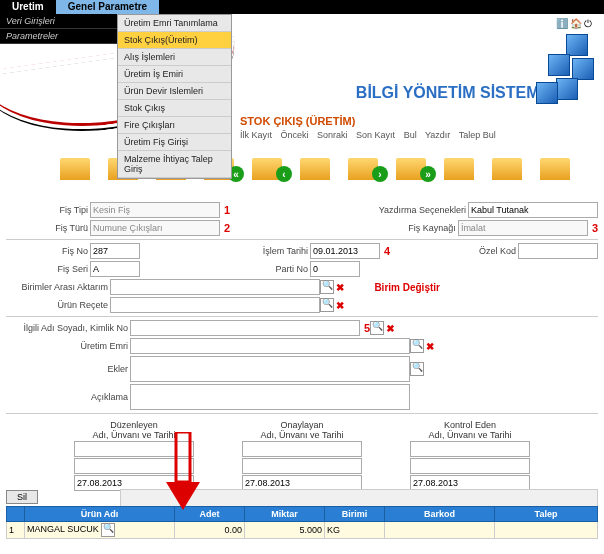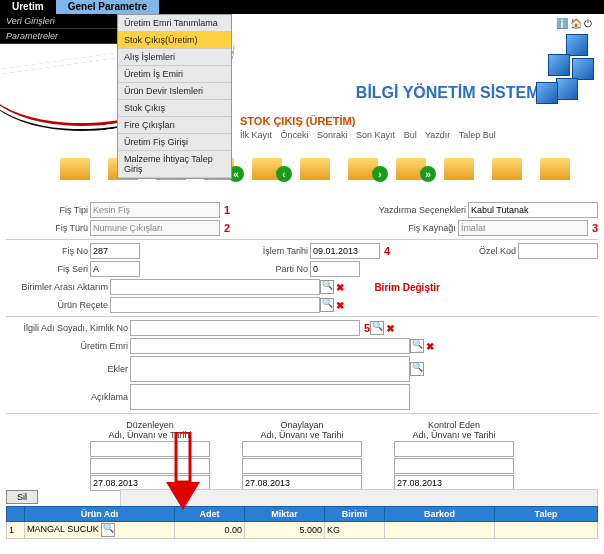--- a/index.html
+++ b/index.html
@@ -30,21 +30,21 @@
 .row{display:flex;align-items:center;margin:2px 0;}
 .lbl{text-align:right;color:#444;font-size:9px;padding-right:2px}
 input,select{border:1px solid #aaa;height:16px;font-size:9px;padding:0 2px;background:#fff}
 .dd{background:#f8f8f8;color:#888;position:relative}
 .redn{color:#d00;font-weight:bold;font-size:11px;margin-left:4px}
 .hr{height:1px;background:#ccc;margin:3px 0}
 .zoom{display:inline-block;width:14px;height:14px;background:#fff;border:1px solid #999;position:relative;vertical-align:middle}
 .zoom::after{content:"🔍";font-size:9px;position:absolute;top:-1px;left:1px}
 .xred{color:#d00;font-weight:bold;margin-left:2px}
 .redtxt{color:#d00;font-weight:bold;font-size:10px}
-.sig{display:flex;gap:32px;margin-top:6px;justify-content:center}
+.sig{display:flex;gap:48px;margin-top:6px;justify-content:center}
 .sigcol{text-align:center}
 .sigcol .t{font-size:9px;color:#333}
 .sigcol input{width:120px;display:block;margin:1px auto}
 .btnsil{position:absolute;left:6px;top:490px;background:#e8e8e8;border:1px solid #888;padding:1px 10px;font-size:9px}
 .thdr{position:absolute;top:489px;left:120px;right:6px;text-align:center;background:#f0f0f0;border:1px solid #ccc;font-size:10px;font-weight:bold;padding:16px}
 table{position:absolute;top:506px;left:6px;right:6px;width:592px;border-collapse:collapse}
 th{background:#2a7fd4;color:#fff;font-size:9px;padding:2px;border:1px solid #1a5fa4}
 td{background:#fffbe0;font-size:9px;padding:1px 2px;border:1px solid #ccc;height:16px}
 .arrow{position:absolute;top:432px;left:158px;z-index:3}
 .topicons{position:absolute;top:18px;right:8px;display:flex;gap:2px}

